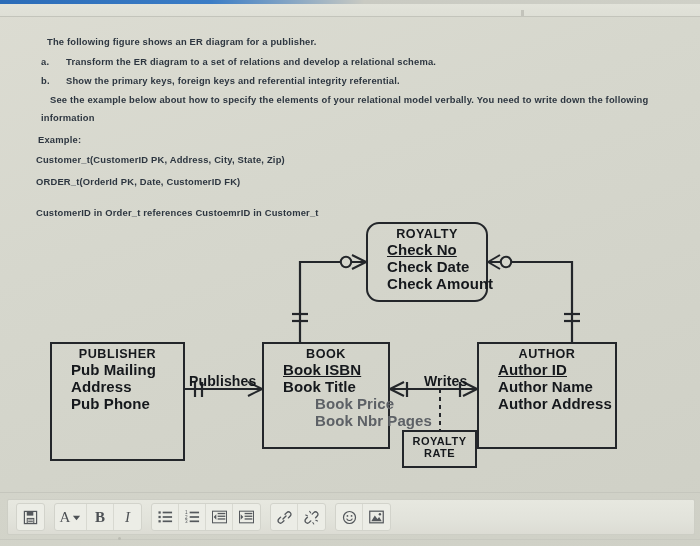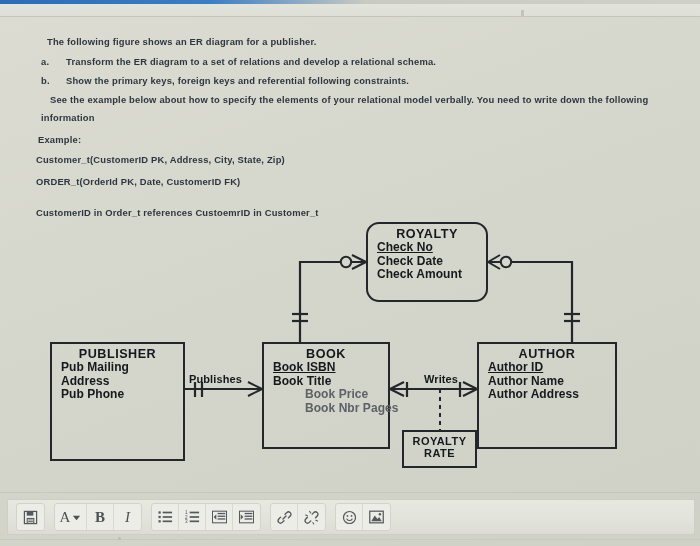--- a/index.html
+++ b/index.html
@@ -99,41 +99,41 @@
   .ent-title {
     text-align: center;
     font-weight: bold;
     font-size: 12.6px;
     letter-spacing: .04em;
     line-height: 1.12;
     padding-top: 3px;
   }
   .ent-attr {
     font-weight: bold;
-    font-size: 12px;
+    font-size: 15px;
     line-height: 1.14;
-    padding-left: 9px;
+    padding-left: 19px;
     letter-spacing: .005em;
     white-space: nowrap;
   }
   .ent-attr.pk { text-decoration: underline; }
   .ent-attr.faint { color: #5d6166; font-weight: bold; margin-left: 32px; }
 
   
   #ent-royalty-check { left: 366px; top: 12px;  width: 122px; height: 80px; }
   #ent-publisher     { left: 50px;  top: 132px; width: 135px; height: 119px; }
   #ent-book          { left: 262px; top: 132px; width: 128px; height: 107px; }
   #ent-author        { left: 477px; top: 132px; width: 140px; height: 107px; }
   #ent-royalty-rate  { left: 402px; top: 220px; width: 75px;  height: 38px; }
   #ent-royalty-rate .ent-title { font-size: 11px; padding-top: 3px; }
 
   .rel-label {
     position: absolute;
     font-weight: bold;
-    font-size: 11px;
+    font-size: 14px;
     color: #15181c;
     white-space: nowrap;
     letter-spacing: .01em;
   }
   #lbl-publishes { left: 189px; top: 163px; }
   #lbl-writes    { left: 424px; top: 163px; }
 
   
   .tb-topline {
     position: absolute;
@@ -202,21 +202,21 @@
   <div class="chrome-blue"></div>
   <div class="chrome-band"></div>
   <div class="chrome-rule"></div>
   <div class="chrome-speck"></div>
 
   <div class="textblock">
     <div class="tline t-intro">The following figure shows an ER diagram for a publisher.</div>
     <div class="tline t-a-mark">a.</div>
     <div class="tline t-a-text">Transform the ER diagram to a set of relations and develop a relational schema.</div>
     <div class="tline t-b-mark">b.</div>
-    <div class="tline t-b-text">Show the primary keys, foreign keys and referential following constraints.</div>
+    <div class="tline t-b-text">Show the primary keys, foreign keys and referential integrity referential.</div>
     <div class="tline t-see">See the example below about how to specify the elements of your relational model verbally. You need to write down the following</div>
     <div class="tline t-info">information</div>
     <div class="tline t-example">Example:</div>
     <div class="tline t-cust">Customer_t(CustomerID PK, Address, City, State, Zip)</div>
     <div class="tline t-order">ORDER_t(OrderId PK, Date, CustomerID FK)</div>
     <div class="tline t-ref">CustomerID in Order_t references CustoemrID in Customer_t</div>
   </div>
 
   <div id="diagram">
 

